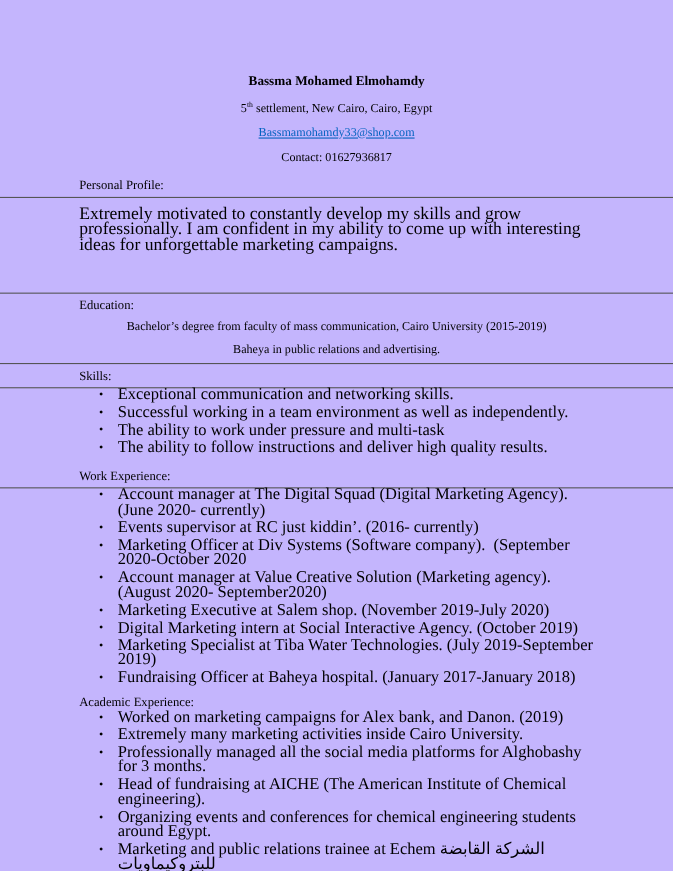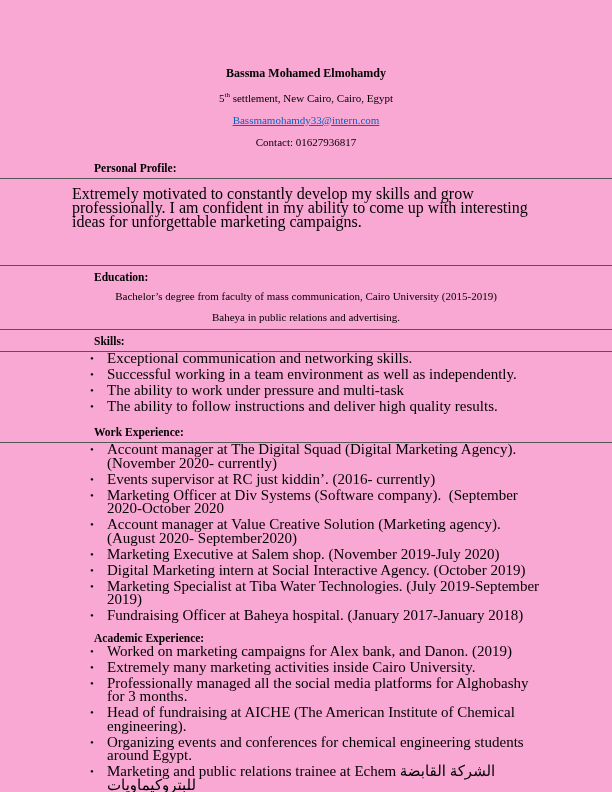--- a/index.html
+++ b/index.html
@@ -7,34 +7,34 @@
   body {
     width:612px; height:792px;
     font-family:"Liberation Serif", serif;
     color:#000;
   }
   .page {
     width:612px; height:792px;
     padding:66px 72px 0 72px;
     position:relative;
     overflow:hidden;
-    background:#f9a8d4;
+    background:#c4b5fd;
   }
   .center { text-align:center; }
   .hdr-line {
     font-size:11px; line-height:14px;
     margin-bottom:8px;
   }
   .name { font-weight:bold; font-size:12px; }
   .email-link {
     color:#0563C1; text-decoration:underline; cursor:pointer;
   }
   sup.ordinal { font-size:7px; vertical-align:super; }
   .sec-heading {
-    font-weight:bold; font-size:11.5px; line-height:14px;margin-left:22px;
+    font-weight:normal; font-size:11.5px; line-height:14px;
   }
   .rule {
     border-top:1px solid #555;
     margin-left:-72px; margin-right:-72px;
     height:0;
   }
   .body-text {
     font-size:16px; line-height:14px;
   }
   .centered-line {
@@ -76,21 +76,21 @@
 </style>
 </head>
 <body>
 
 <div class="page">
 
   <p class="hdr-line center name">Bassma Mohamed Elmohamdy</p>
 
   <p class="hdr-line center"><span>5</span><sup class="ordinal">th</sup><span> settlement, New Cairo, Cairo, Egypt</span></p>
 
-  <p class="hdr-line center"><span class="email-link">Bassmamohamdy33@intern.com</span></p>
+  <p class="hdr-line center"><span class="email-link">Bassmamohamdy33@shop.com</span></p>
 
   <p class="hdr-line center">Contact: 01627936817</p>
 
 
   <p class="sec-heading heading-pp">Personal Profile:</p>
   <div class="rule rule-pp"></div>
   <p class="body-text para-pp">Extremely motivated to constantly develop my skills and grow professionally. I am confident in my ability to come up with interesting ideas for unforgettable marketing campaigns.</p>
 
   <div class="rule rule-edu"></div>
   <p class="sec-heading heading-edu">Education:</p>
@@ -103,21 +103,21 @@
   <ul class="bullet-list list-skills">
     <li>Exceptional communication and networking skills.</li>
     <li>Successful working in a team environment as well as independently.</li>
     <li>The ability to work under pressure and multi-task</li>
     <li>The ability to follow instructions and deliver high quality results.</li>
   </ul>
 
   <p class="sec-heading heading-work">Work Experience:</p>
   <div class="rule rule-work"></div>
   <ul class="bullet-list list-work">
-    <li>Account manager at The Digital Squad (Digital Marketing Agency).   (November 2020- currently)</li>
+    <li>Account manager at The Digital Squad (Digital Marketing Agency).   (June 2020- currently)</li>
     <li>Events supervisor at RC just kiddin’. (2016- currently)</li>
     <li>Marketing Officer at Div Systems (Software company).  (September 2020-October 2020</li>
     <li>Account manager at Value Creative Solution (Marketing agency).  (August 2020- September2020)</li>
     <li>Marketing Executive at Salem shop. (November 2019-July 2020)</li>
     <li>Digital Marketing intern at Social Interactive Agency. (October 2019)</li>
     <li>Marketing Specialist at Tiba Water Technologies. (July 2019-September 2019)</li>
     <li>Fundraising Officer at Baheya hospital. (January 2017-January 2018)</li>
   </ul>
 
   <p class="sec-heading heading-acad">Academic Experience:</p>

